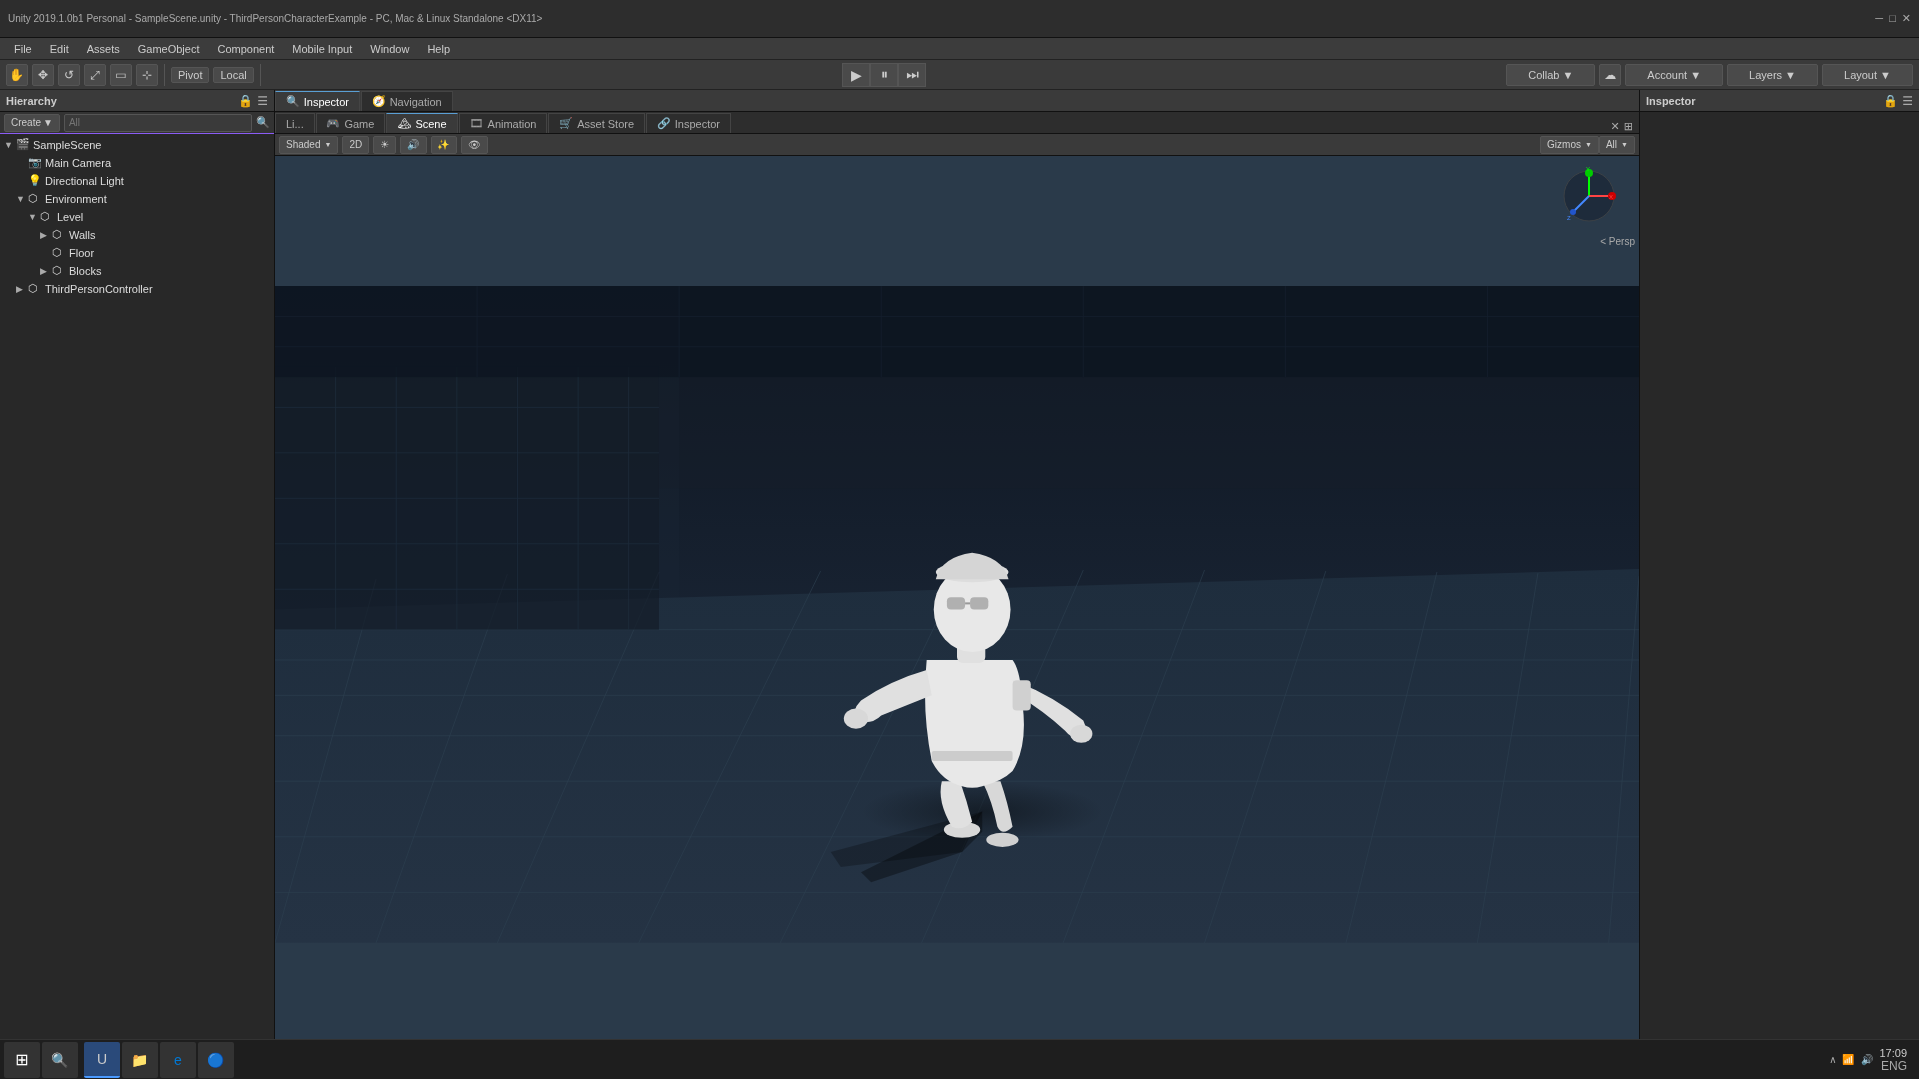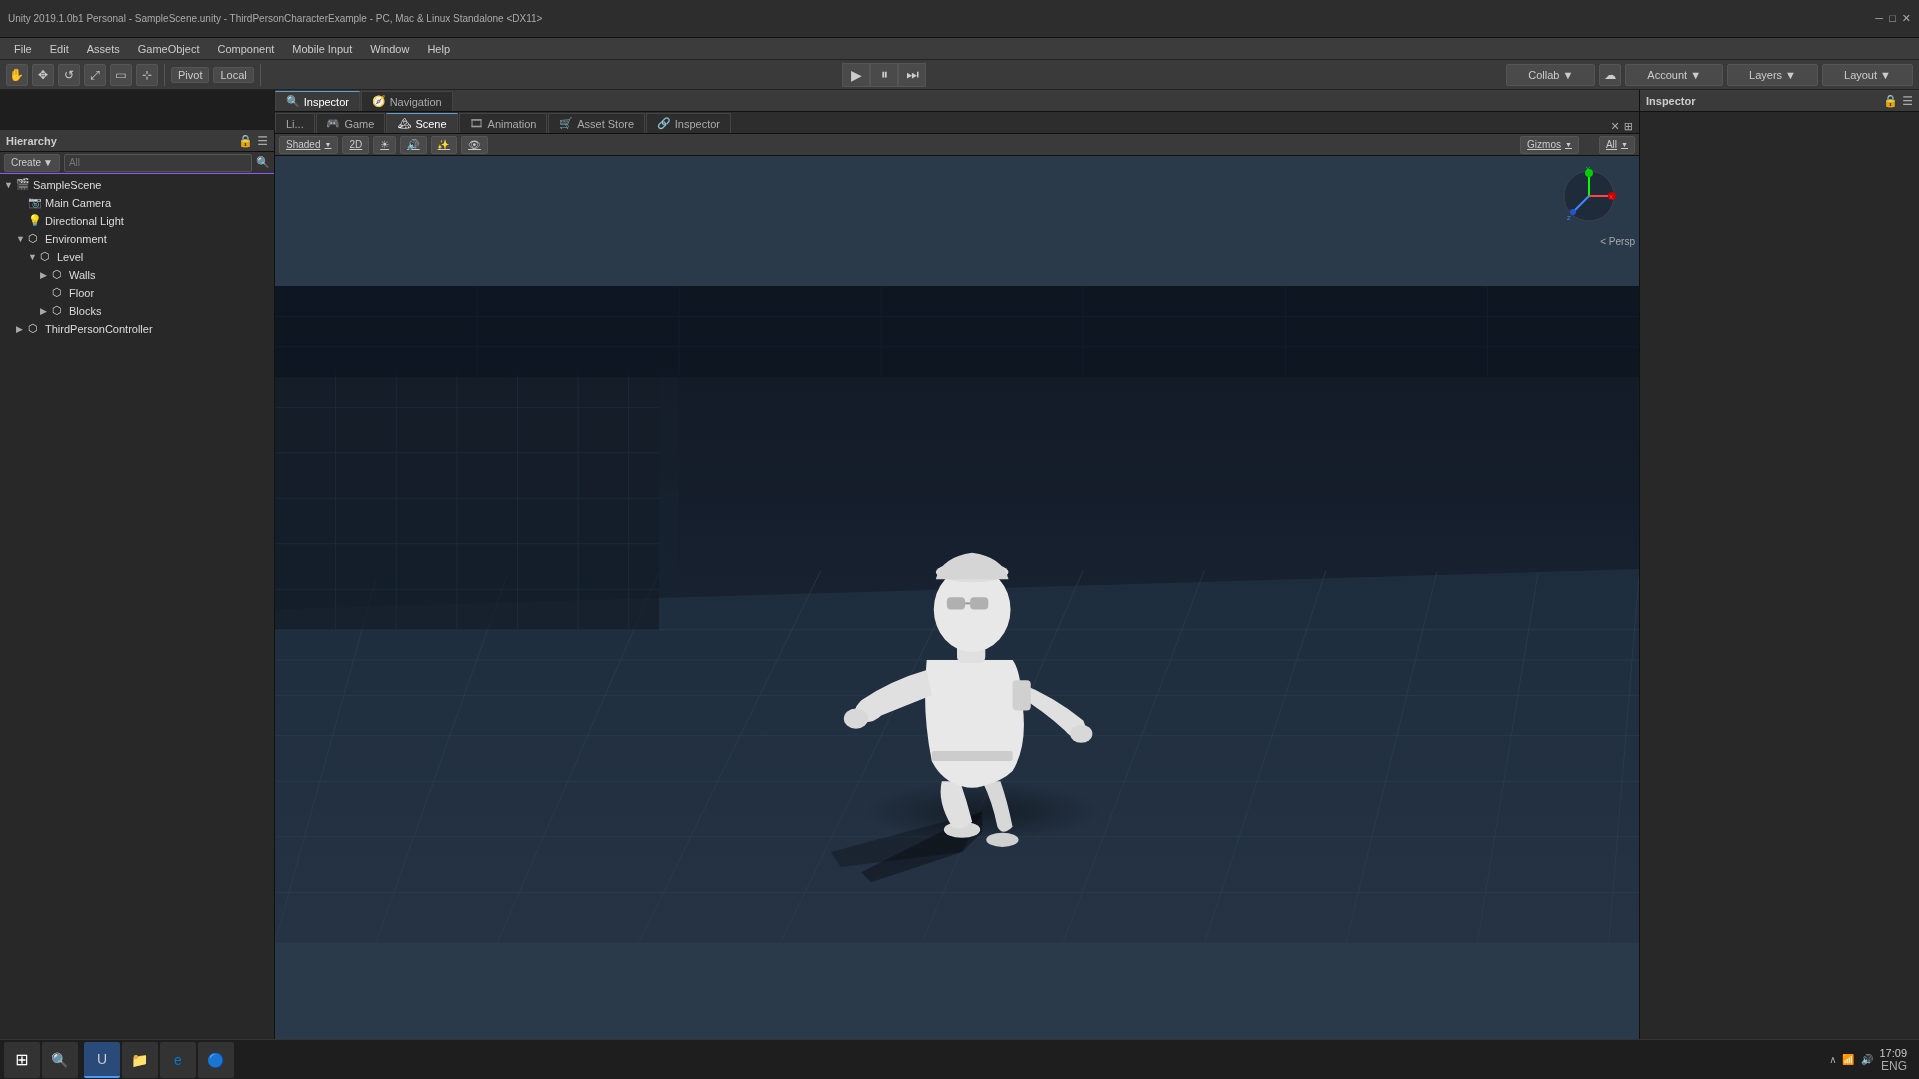--- a/index.html
+++ b/index.html
@@ -97,21 +97,20 @@
       width: 1919px;
     }
 
     
     #hierarchy-panel {
       width: 275px;
       background: #282828;
       border-right: 1px solid #111;
       display: flex;
       flex-direction: column;
-      margin-top: 40px;
     }
     .panel-header {
       height: 22px;
       background: #3a3a3a;
       display: flex;
       align-items: center;
       padding: 0 6px;
       border-bottom: 1px solid #111;
       gap: 4px;
     }
@@ -201,21 +200,20 @@
 
     
     .scene-toolbar {
       height: 22px;
       background: #3a3a3a;
       display: flex;
       align-items: center;
       padding: 0 4px;
       gap: 4px;
       border-bottom: 1px solid #111;
-      text-decoration: underline;
     }
     .scene-toolbar-btn {
       height: 18px;
       padding: 0 6px;
       background: #4a4a4a;
       border: 1px solid #555;
       color: #ccc;
       font-size: 10px;
       cursor: pointer;
       border-radius: 2px;
@@ -458,21 +456,21 @@
       </div>
     </div>
 
     <div class="scene-toolbar">
       <div class="scene-toolbar-btn dropdown">Shaded</div>
       <div class="scene-toolbar-btn">2D</div>
       <div class="scene-toolbar-btn">☀</div>
       <div class="scene-toolbar-btn">🔊</div>
       <div class="scene-toolbar-btn">✨</div>
       <div class="scene-toolbar-btn">👁</div>
-      <div style="margin-left:auto;display:flex;gap:20px;">
+      <div style="margin-left:auto;display:flex;gap:0;">
         <div class="scene-toolbar-btn dropdown">Gizmos</div>
         <div class="scene-toolbar-btn dropdown">All</div>
       </div>
     </div>
 
     <div id="scene-view">
 
       <svg id="scene-svg" viewBox="0 0 1350 650" xmlns="http://www.w3.org/2000/svg">
 
         <defs>

